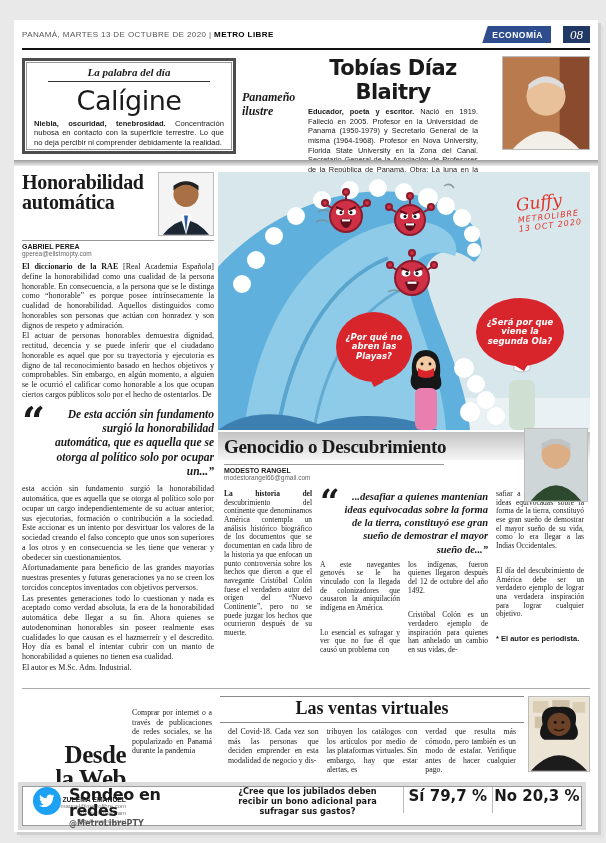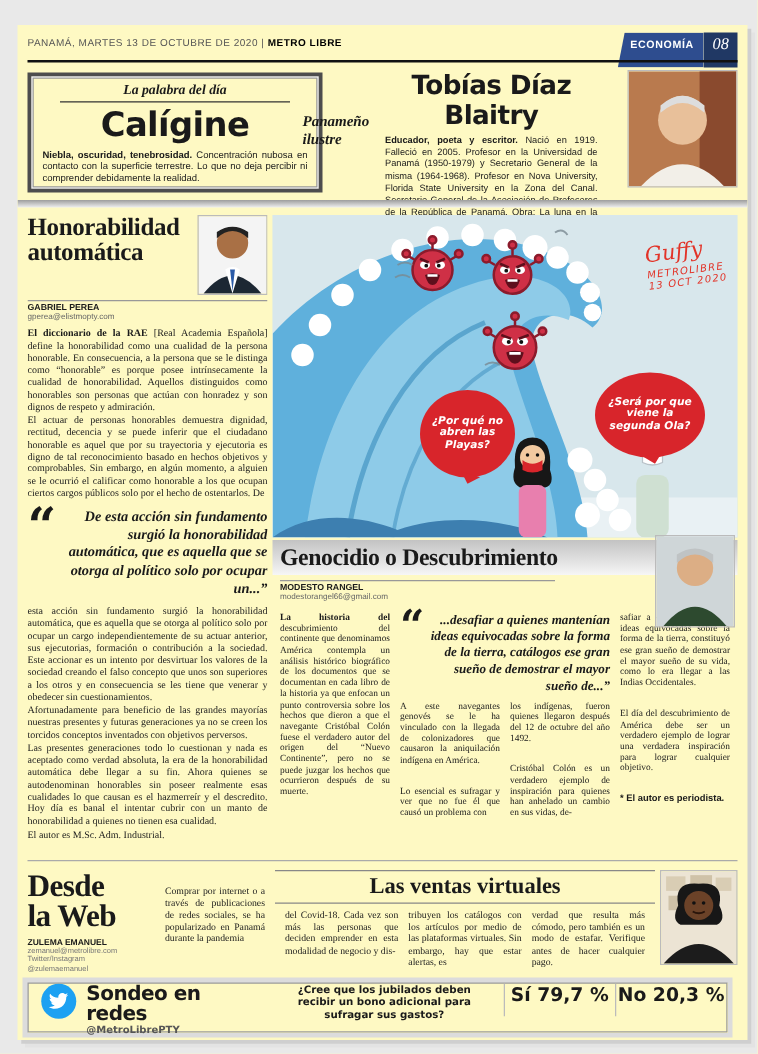--- a/index.html
+++ b/index.html
@@ -1,37 +1,37 @@
 <!DOCTYPE html>
 <html><head>
 <meta charset="utf-8">
 <style>
   * { margin:0; padding:0; box-sizing:border-box; }
   html,body { width:606px; height:843px; }
   body { background:#e9e9e9; font-family:"Liberation Serif", serif; color:#1a1a1a; position:relative; }
-  .sheet { position:absolute; left:14px; top:20px; width:584px; height:812px; background:#fef9c3;
+  .sheet { position:absolute; left:14px; top:20px; width:584px; height:812px; background:#ffffff;
            box-shadow:3px 3px 0 #cfcfcf, 6px 6px 0 #e3e3e3; overflow:hidden; }
 
   
   .dateline { position:absolute; left:8px; top:10px; font-family:"Liberation Sans",sans-serif;
               font-size:8px; color:#555; letter-spacing:.4px; }
   .dateline b { color:#000; font-weight:bold; }
-  .badge { position:absolute; right:8px; top:6px; display:flex; height:28px; font-family:"Liberation Sans",sans-serif; }
+  .badge { position:absolute; right:8px; top:6px; display:flex; height:17px; font-family:"Liberation Sans",sans-serif;gap:12px; }
   .badge .sec { background:#2e4d8f; color:#fff; font-weight:bold; font-size:8.5px; padding:4px 8px 0 10px;
                 letter-spacing:.5px; clip-path:polygon(8% 0,100% 0,100% 100%,0 100%); }
   .badge .num { background:#203864; color:#fff; font-family:"Liberation Serif",serif; font-style:italic;
                 font-size:13px; padding:1px 7px 0 7px; }
   .toprule { position:absolute; left:8px; right:8px; top:28px; height:2px; background:#111; }
 
   
-  .wordbox { position:absolute; left:8px; top:38px; width:236px; height:96px; border:3px solid #4d4d4d;
+  .wordbox { position:absolute; left:8px; top:38px; width:214px; height:96px; border:3px solid #4d4d4d;
              box-shadow:0 0 0 1px #fff inset, 0 0 0 2px #999 inset; padding:5px 9px 4px; text-align:center; }
   .wordbox .kicker { font-style:italic; font-weight:bold; font-size:11px; border-bottom:1.5px solid #333;
                      padding-bottom:3px; margin:0 14px 3px; }
-  .wordbox .word { font-family:"DejaVu Sans",sans-serif; font-weight:bold; font-size:27px; letter-spacing:-.5px; }
+  .wordbox .word { font-family:"DejaVu Sans",sans-serif; font-weight:normal; font-size:27px; letter-spacing:-.5px; }
   .wordbox .def { font-family:"Liberation Sans",sans-serif; font-size:7.6px; text-align:justify; line-height:1.25; margin-top:3px; }
 
   
   .profile { position:absolute; left:228px; top:36px; width:348px; height:98px; display:flex; }
   .profile .kick { width:62px; font-style:italic; font-weight:bold; font-size:12px; padding-top:34px; line-height:1.2; }
   .profile .mid { flex:1; padding:0 24px 0 4px; }
   .profile h1 { font-family:"DejaVu Sans",sans-serif; font-size:21px; letter-spacing:-.5px; text-align:center; margin-bottom:3px; }
   .profile .bio { font-family:"Liberation Sans",sans-serif; font-size:7.4px; text-align:justify; line-height:1.3; }
   .photo { border:1px solid #bbb; }
 
@@ -76,21 +76,21 @@
   .midcol .q { font-family:"DejaVu Serif",serif; font-weight:bold; font-size:34px; line-height:.7; margin-right:3px; }
   .midcol .qt { flex:1; font-style:italic; font-weight:bold; font-size:10.5px; line-height:1.25; text-align:right; }
   .midgrid { display:grid; grid-template-columns:1fr 1fr; gap:8px; }
   .rangel { position:absolute; right:2px; top:-4px; }
   .sig2 { font-family:"Liberation Sans",sans-serif; font-weight:bold; }
 
   .hr2 { position:absolute; left:8px; right:8px; top:668px; height:1px; background:#aaa; }
 
   
   .web { position:absolute; left:8px; top:676px; width:568px; height:84px; display:flex; }
-  .web .box { width:104px; text-align:left; padding-top:2px; }
+  .web .box { width:104px; text-align:right; padding-top:2px;margin-top:45px; }
   .web .box .t { font-size:25px; font-weight:bold; line-height:.95; letter-spacing:-.5px; }
   .web .box .nm { font-family:"Liberation Sans",sans-serif; font-weight:bold; font-size:6.8px; margin-top:5px; }
   .web .box .sm { font-family:"Liberation Sans",sans-serif; font-size:6px; color:#777; line-height:1.25; }
   .web .c1 { width:94px; padding:12px 8px 0 6px; }
   .web .mid { flex:1; border-top:1px solid #888; }
   .web .mid h3 { font-size:18px; font-weight:bold; text-align:center; border-bottom:1px solid #888; padding:1px 0 3px; margin-bottom:4px; }
   .web .wg { display:grid; grid-template-columns:1fr 1fr 1fr; gap:8px; padding:0 8px; }
   .wtxt { font-size:7.8px; line-height:1.22; text-align:justify; }
   .web .ph { margin-left:4px; }
 
@@ -312,21 +312,21 @@
       <path d="M17 22 Q32 8 47 22 L47 15 Q32 5 17 15 Z" fill="#bfc3c4"></path>
       <path d="M6 74 Q32 42 58 74 Z" fill="#2d4a2f"></path>
     </svg>
     <div class="cols">
       <div class="ctxt">
         <p><b>La historia del</b><span> descubrimiento del continente que denominamos América contempla un análisis histórico biográfico de los documentos que se documentan en cada libro de la historia ya que enfocan un punto controversia sobre los hechos que dieron a que el navegante Cristóbal Colón fuese el verdadero autor del origen del “Nuevo Continente”, pero no se puede juzgar los hechos que ocurrieron después de su muerte.</span></p>
       </div>
       <div class="midcol">
         <div class="pull2">
           <div class="q">“</div>
-          <div class="qt">...desafiar a quienes mantenían ideas equivocadas sobre la forma de la tierra, catálogos ese gran sueño de demostrar el mayor sueño de...”</div>
+          <div class="qt">...desafiar a quienes mantenían ideas equivocadas sobre la forma de la tierra, constituyó ese gran sueño de demostrar el mayor sueño de...”</div>
         </div>
         <div class="midgrid">
           <div class="ctxt">
             <p>A este navegantes genovés se le ha vinculado con la llegada de colonizadores que causaron la aniquilación indígena en América.</p>
             <p>Lo esencial es sufragar y ver que no fue él que causó un problema con</p>
           </div>
           <div class="ctxt">
             <p>los indígenas, fueron quienes llegaron después del 12 de octubre del año 1492.</p>
             <p>Cristóbal Colón es un verdadero ejemplo de inspiración para quienes han anhelado un cambio en sus vidas, de-</p>
           </div>

